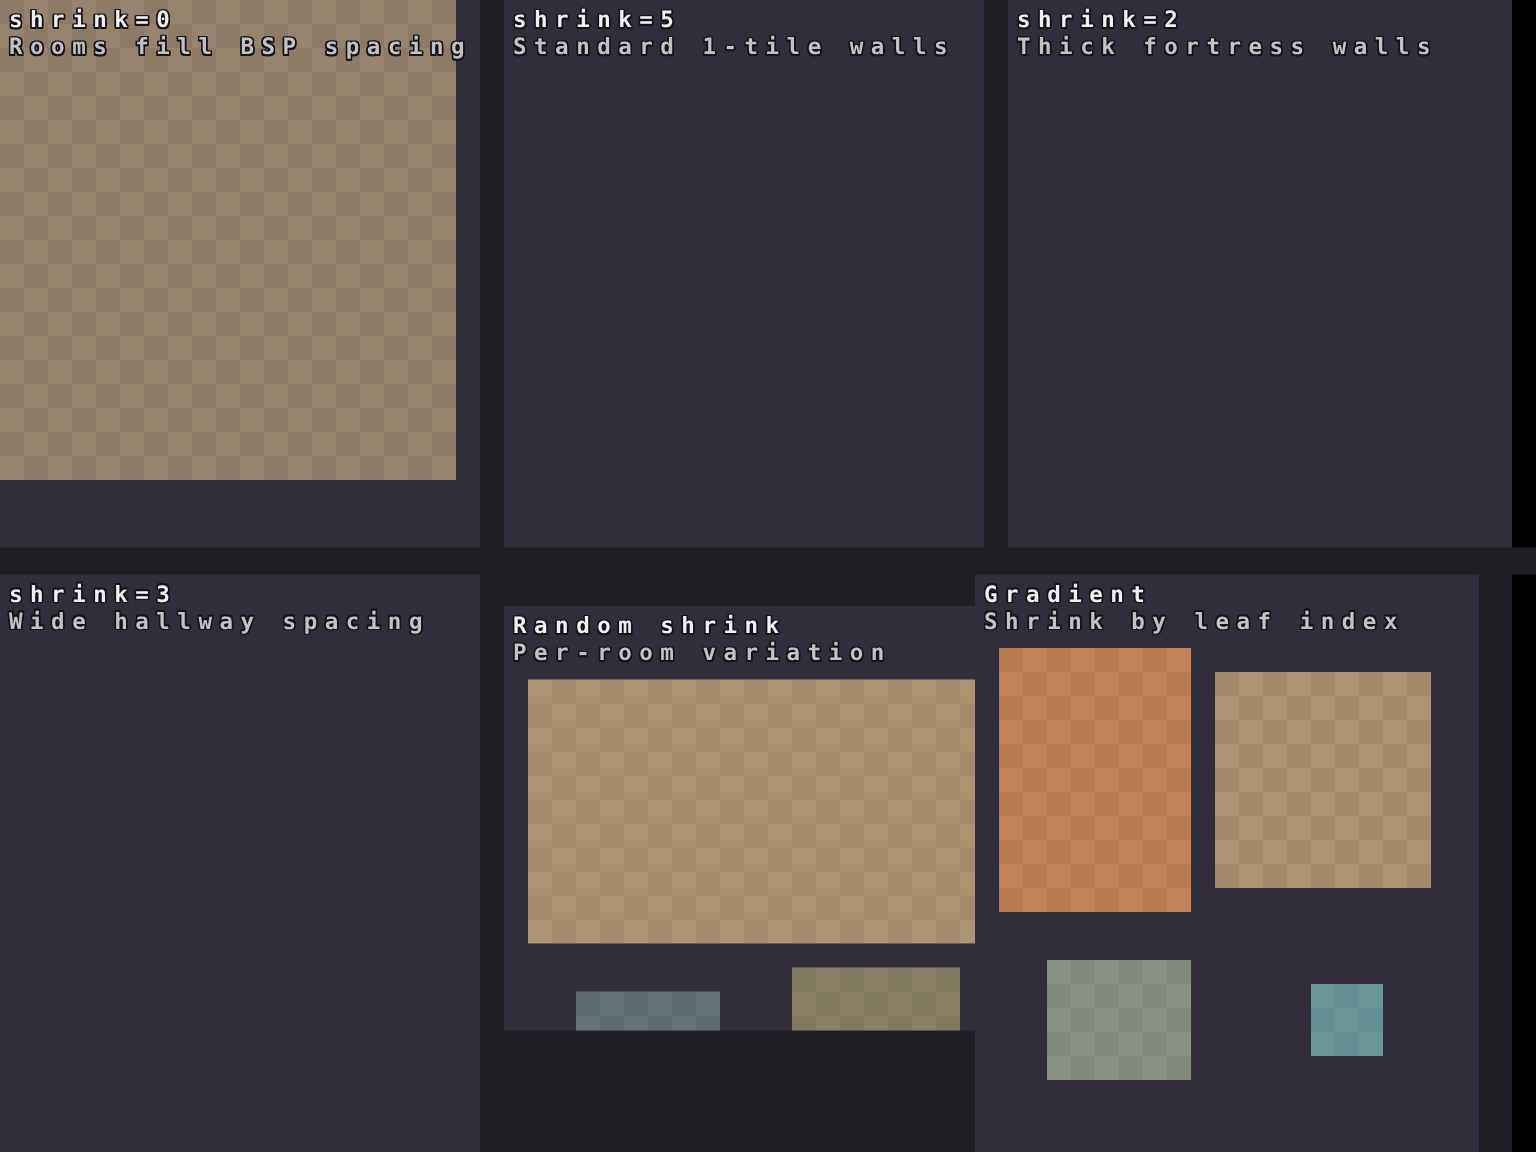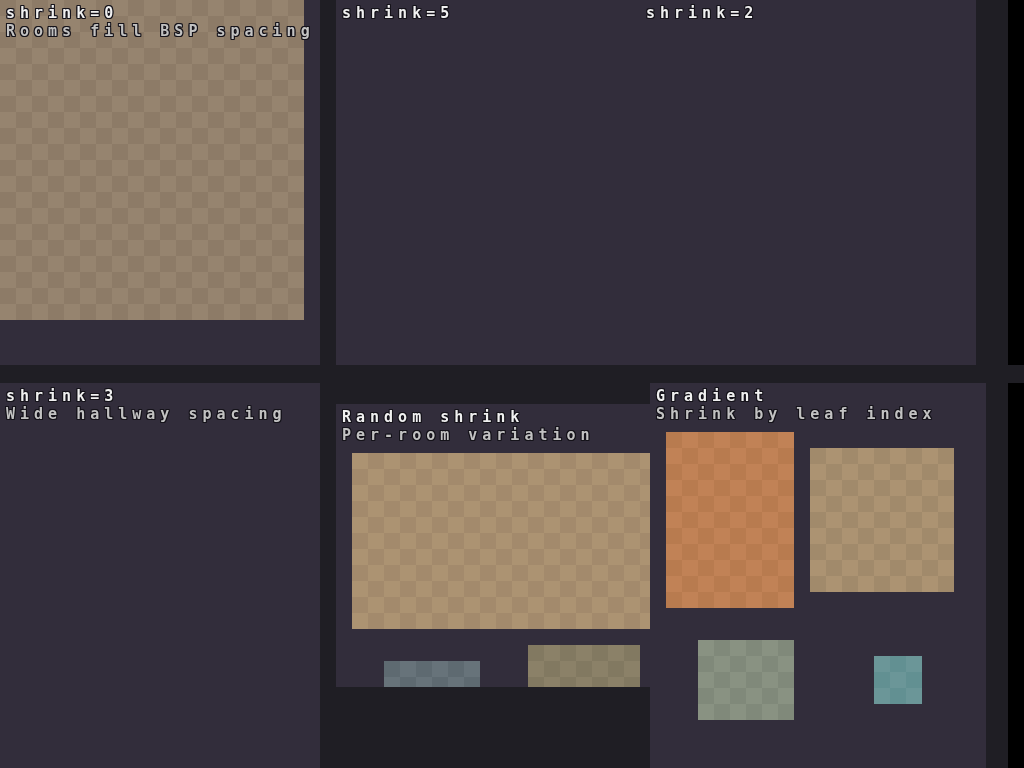--- a/index.html
+++ b/index.html
@@ -36,27 +36,29 @@
     <div class="header">
       <div class="title">shrink=0</div>
       <div class="subtitle">Rooms fill BSP spacing</div>
     </div>
   </div>
 
   <div class="panel" style="left: 336px; top: 0px; width: 320px; height: 365px;">
     <div class="rooms-layer"></div>
     <div class="header">
       <div class="title">shrink=5</div>
+      <div class="subtitle">Standard 1-tile walls</div>
     </div>
   </div>
 
-  <div class="panel" style="left: 640px; top: 0px; width: 336px; height: 365px;">
+  <div class="panel" style="left: 672px; top: 0px; width: 336px; height: 365px;">
     <div class="rooms-layer"></div>
     <div class="header">
       <div class="title">shrink=2</div>
+      <div class="subtitle">Thick fortress walls</div>
     </div>
   </div>
 
   <div class="panel" style="left: 0px; top: 383px; width: 320px; height: 385px;">
     <div class="rooms-layer"></div>
     <div class="header">
       <div class="title">shrink=3</div>
       <div class="subtitle">Wide hallway spacing</div>
     </div>
   </div>

